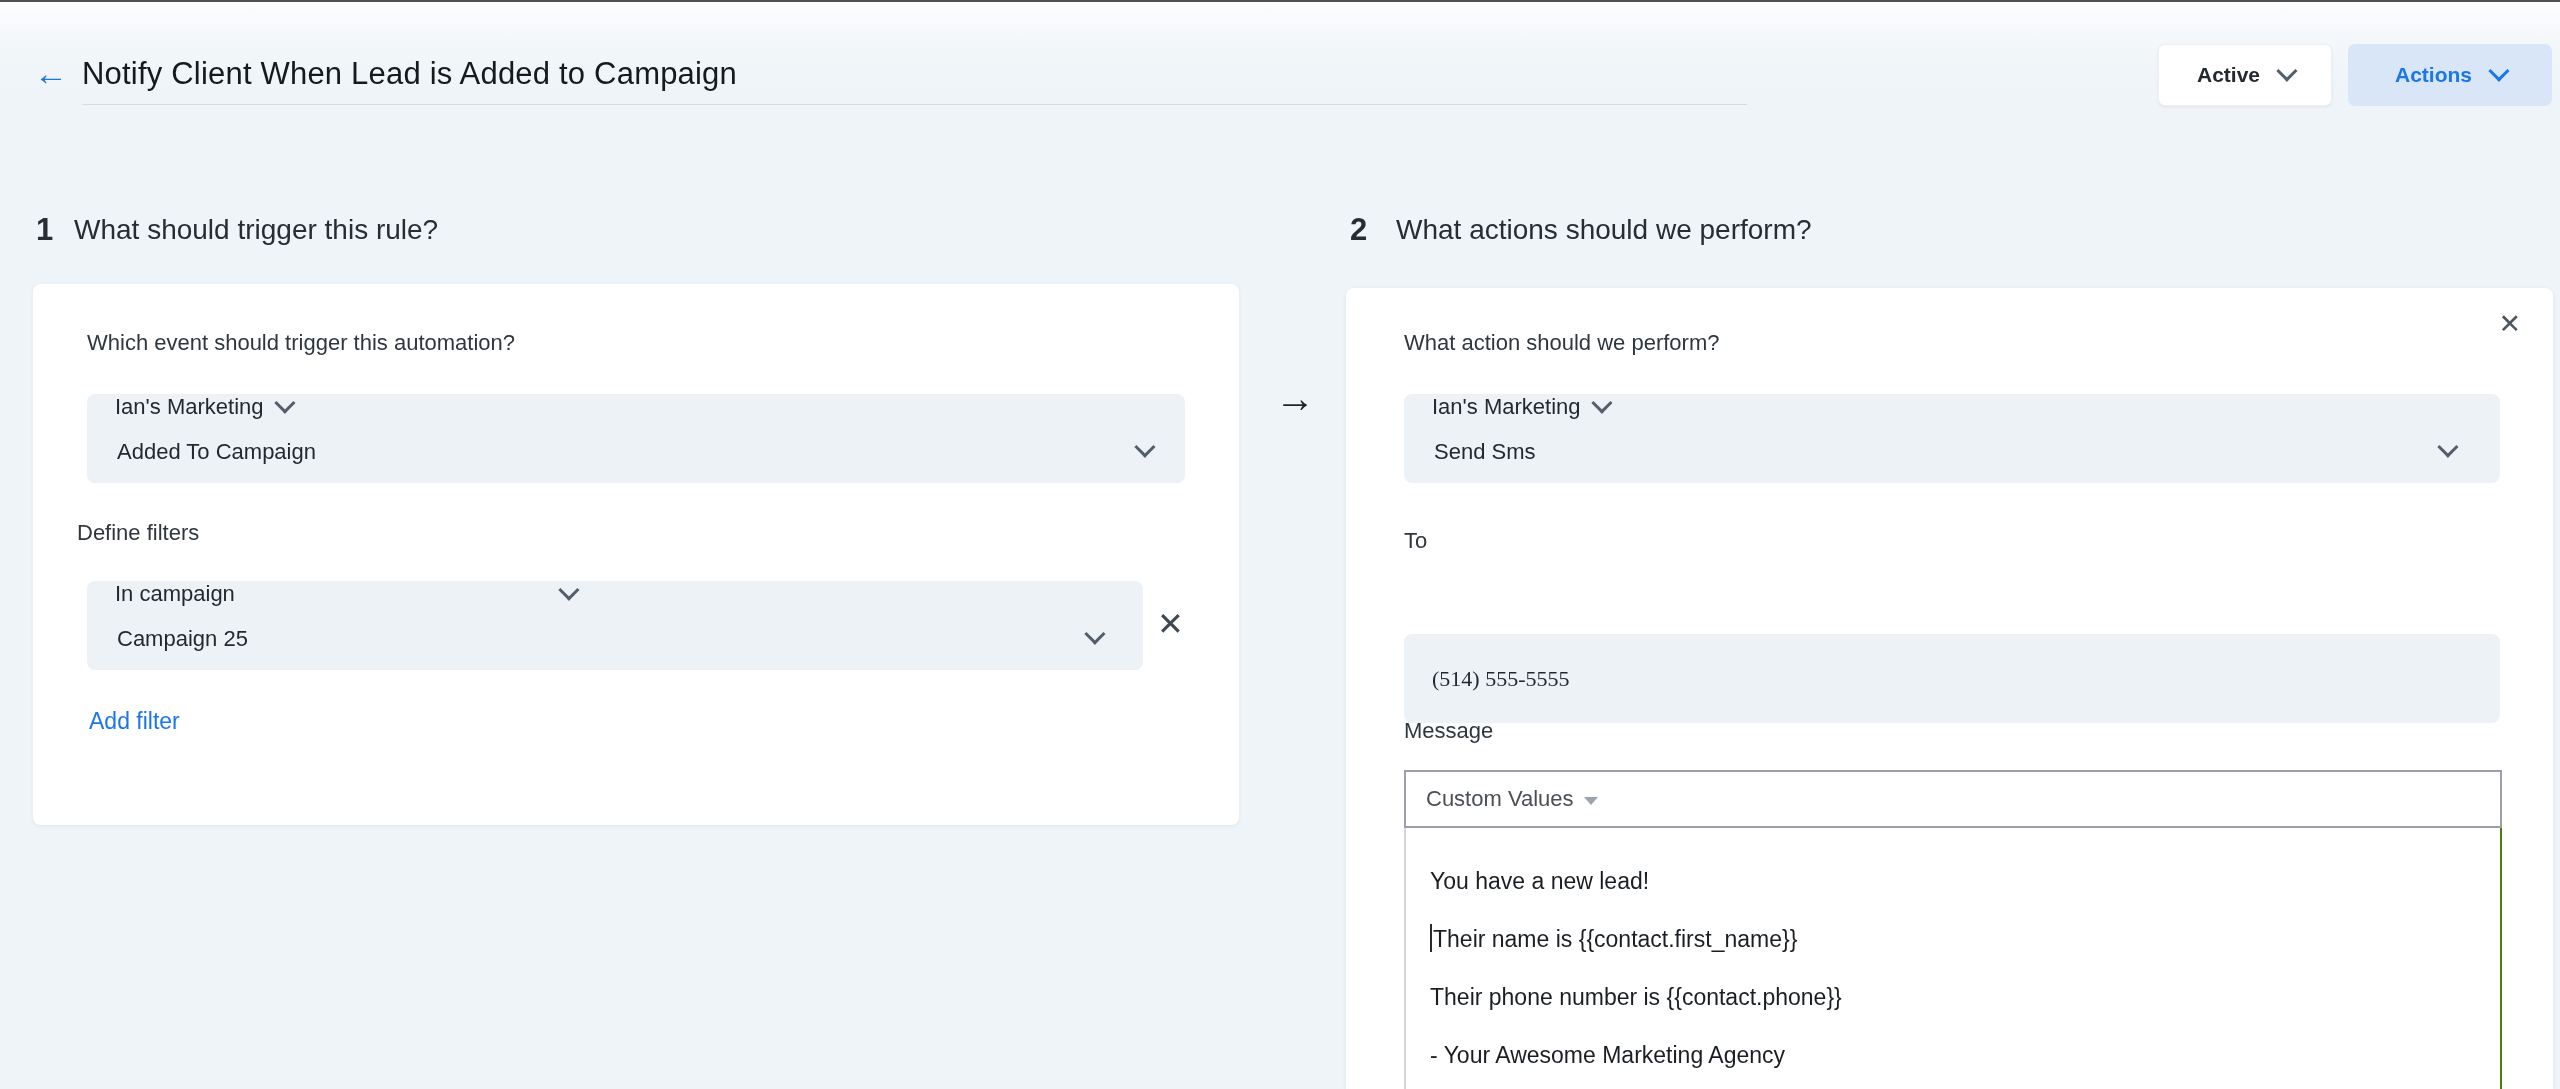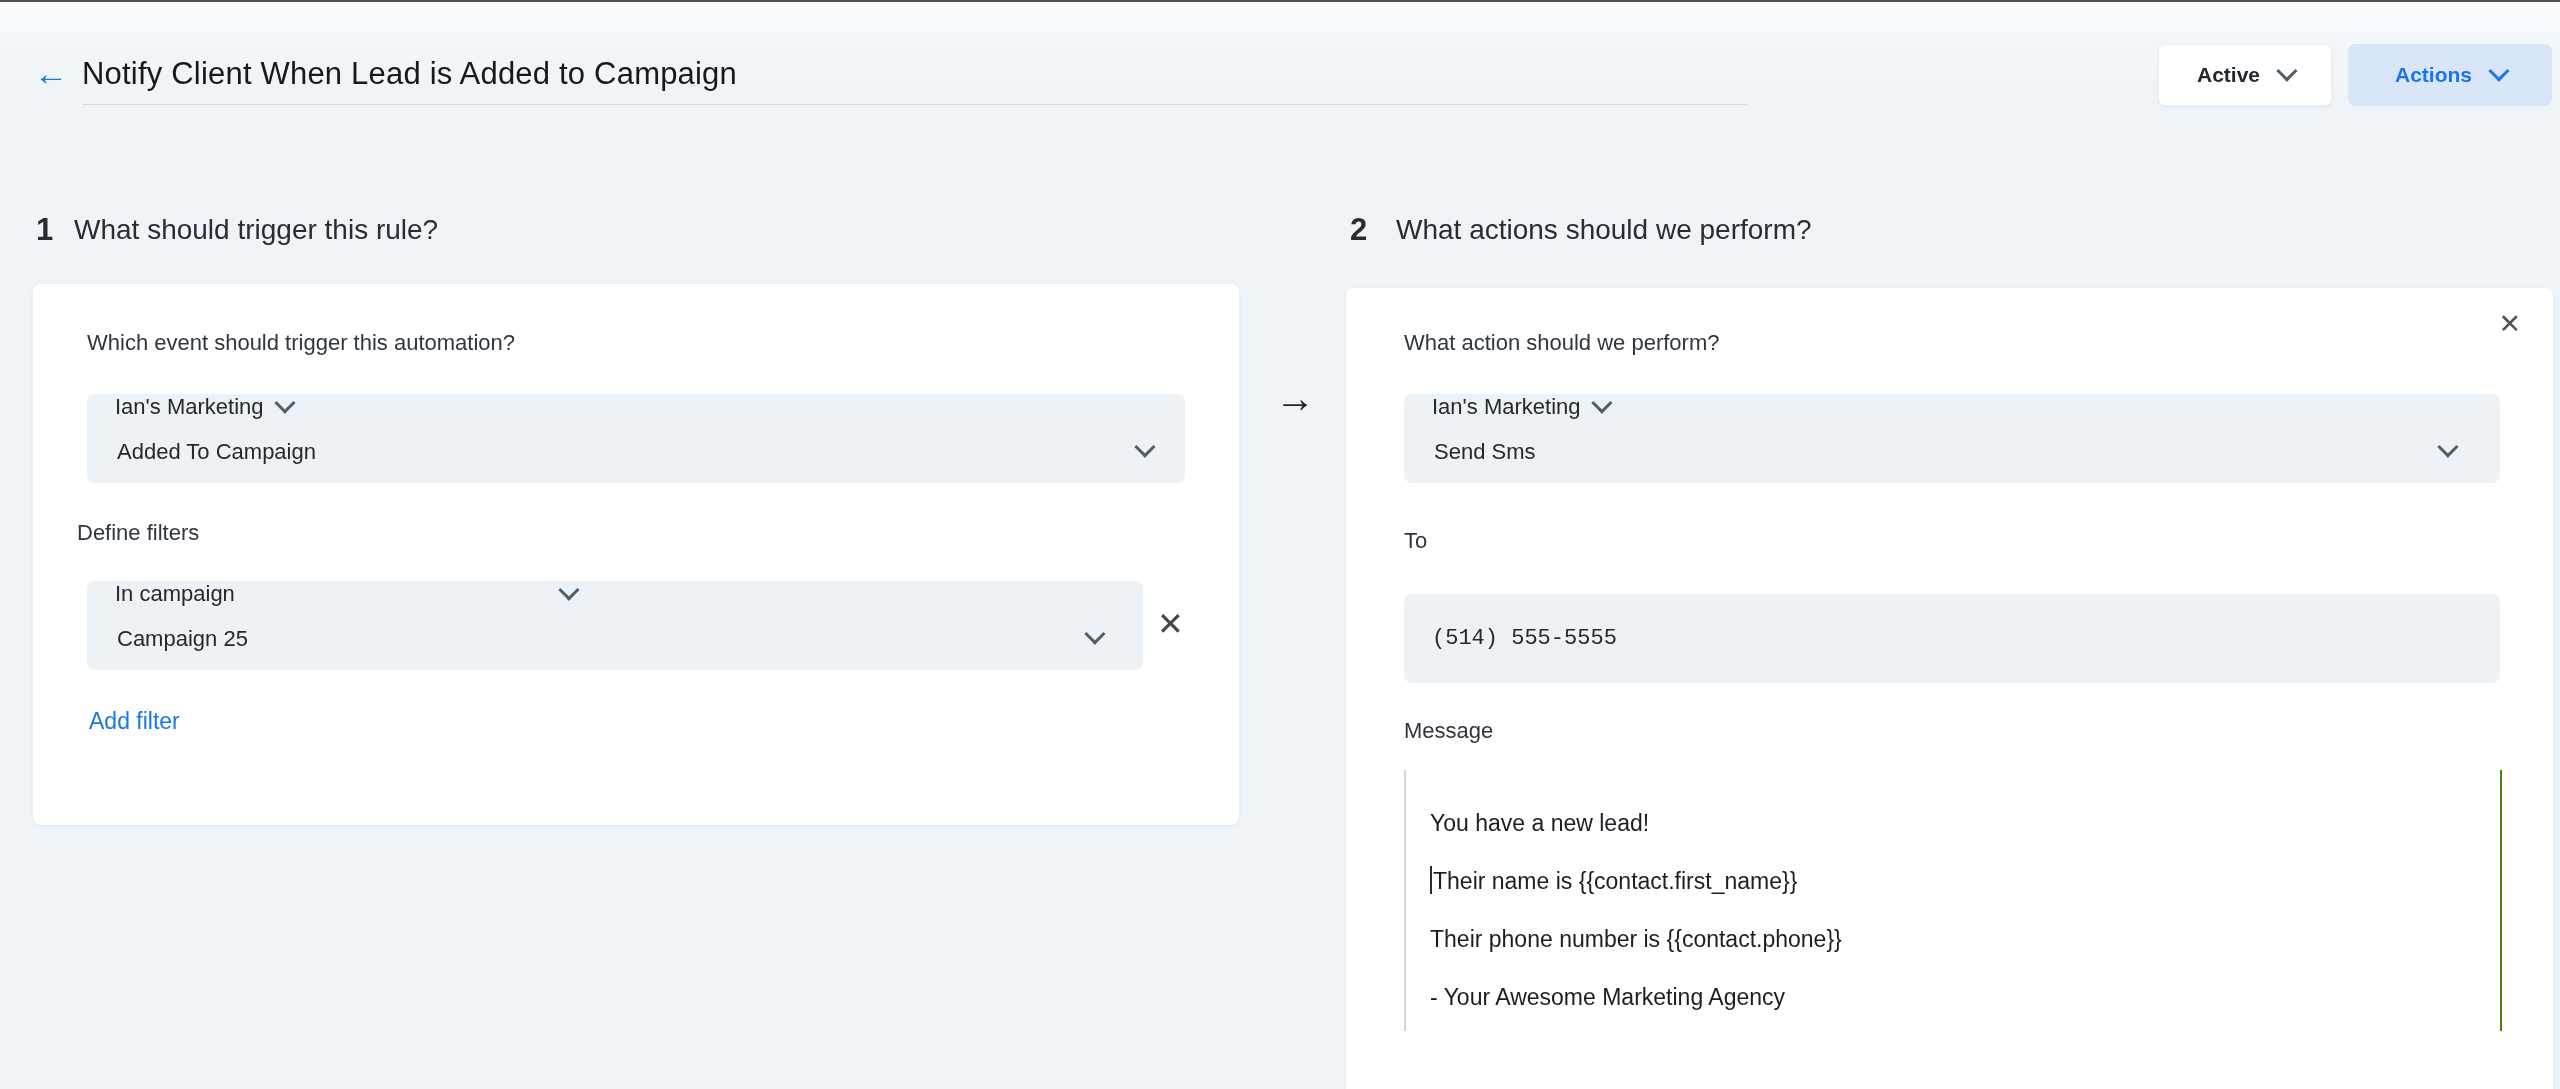--- a/index.html
+++ b/index.html
@@ -61,22 +61,22 @@
   }
   .ml-auto { margin-left: auto; }
 
   .x-icon { position: absolute; color: #3e4850; cursor: pointer; font-size: 32px; line-height: 32px; }
   .link { position: absolute; color: #1b76e8; font-size: 23px; cursor: pointer; }
 
   .flow-arrow { position: absolute; left: 1275px; top: 376px; font-size: 40px; font-weight: bold; color: #1e2328; }
 
   .text-input {
     position: absolute; height: 89px; background: #edf2f7; border-radius: 8px; border: none;
-    font-family: Liberation Mono, monospace; font-size: 22px; color: #23292e;
-    padding: 0 0 0 28px; outline: none;
+    font-family: Liberation Serif, serif; font-size: 22px; color: #23292e;
+    padding: 0 0 0 28px; outline: none; margin-top: 40px;
   }
 
   
   .editor { position: absolute; left: 58px; top: 482px; width: 1098px; height: 319px; }
   .editor-toolbar {
     height: 58px; background: #ffffff; border: 2px solid #9aa0a6;
     display: flex; align-items: center; padding-left: 20px;
   }
   .cv-btn { display: flex; align-items: center; gap: 10px; cursor: pointer; }
   .cv-label { font-size: 22px; color: #4a4f54; }
@@ -171,20 +171,26 @@
       <span class="chev ml-auto"></span>
     </div>
   </div>
 
   <div class="field-label" style="left:58px; top:240px;">To</div>
   <input class="text-input" style="left: 58px; top: 306px; width: 1096px;" value="(514) 555-5555">
 
   <div class="field-label" style="left:58px; top:430px;">Message</div>
 
   <div class="editor">
+    <div class="editor-toolbar">
+      <div class="cv-btn">
+        <span class="cv-label">Custom Values</span>
+        <span class="cv-tri"></span>
+      </div>
+    </div>
     <div class="editor-body">
       <div class="msg-line">You have a new lead!</div>
       <div class="msg-line"><span class="caret"></span><span>Their name is {{contact.first_name}}</span></div>
       <div class="msg-line">Their phone number is {{contact.phone}}</div>
       <div class="msg-line">- Your Awesome Marketing Agency</div>
     </div>
   </div>
 </div>
 
 </body></html>

